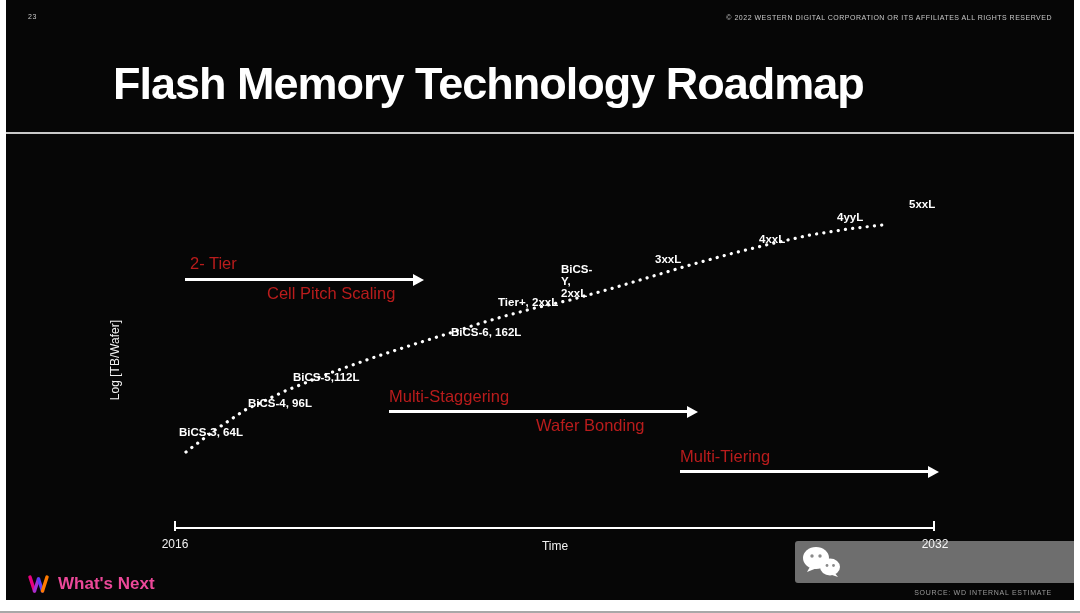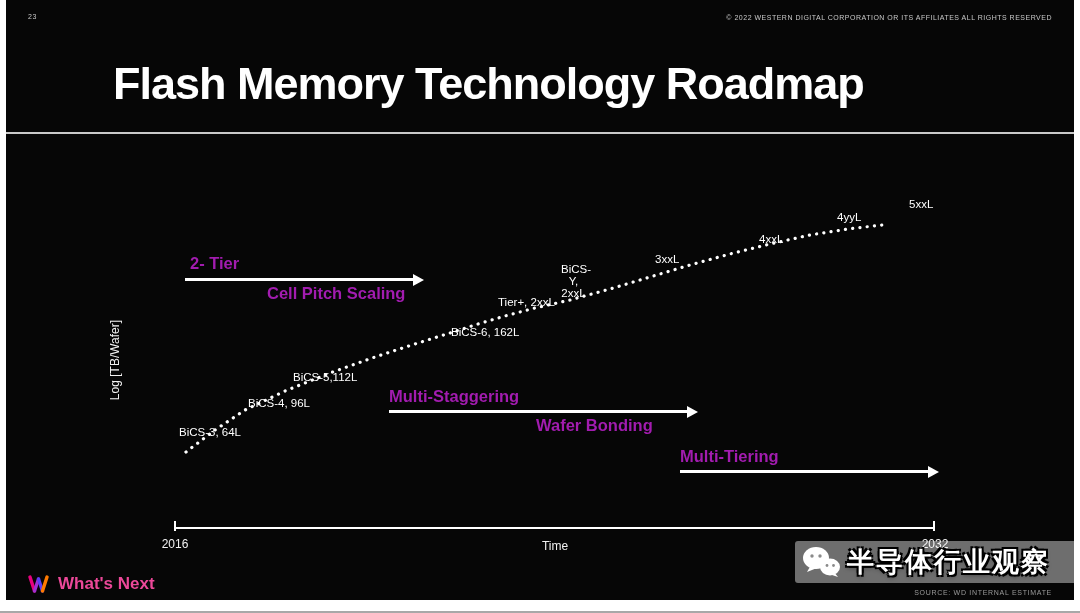--- a/index.html
+++ b/index.html
@@ -5,22 +5,22 @@
   * { margin:0; padding:0; box-sizing:border-box; }
   html,body { background:#ffffff; }
   body { font-family:"Liberation Sans", sans-serif; }
   .page { position:relative; width:1080px; height:613px; background:#ffffff; overflow:hidden; }
   .slide-bg { position:absolute; left:6px; right:6px; top:0; bottom:13px; background:#060606; }
   .abs { position:absolute; }
   .hdr { font-size:7px; color:#c9c9c9; letter-spacing:.5px; white-space:nowrap; }
   .title { font-size:45px; font-weight:bold; color:#ffffff; letter-spacing:-1px; white-space:nowrap;text-align:right; }
   .sep { height:2px; background:#c9c9c9; }
   .axis-lab { color:#f2f2f2; font-size:12px; text-align:center; }
-  .pt { color:#ffffff; font-size:11.5px; font-weight:normal; white-space:pre-line;padding-left:45px; }
-  .annot { color:#a21caf; font-size:16.5px; font-weight:bold; white-space:nowrap; }
+  .pt { color:#ffffff; font-size:11.5px; font-weight:bold; white-space:pre-line;padding-left:45px; }
+  .annot { color:#b91c1c; font-size:16.5px; font-weight:normal; white-space:nowrap; }
   .annot-arrow { height:3px; background:#ffffff; }
   .annot-arrow::after { content:""; position:absolute; right:-11px; top:50%; transform:translateY(-50%);
       width:0; height:0; border-left:11px solid #ffffff; border-top:6px solid transparent; border-bottom:6px solid transparent; }
   .axis-line { height:2px; background:#ffffff; }
   .tick { width:2px; height:10px; background:#ffffff; }
   .brand { display:flex; align-items:center; gap:8px; color:#ec4899; font-weight:bold; font-size:17px; }
   .src { font-size:7px; color:#9b9b9b; letter-spacing:.7px; }
   .wm { display:flex; align-items:center; gap:6px; background:rgba(255,255,255,.42); border-radius:3px; padding:2px 10px 2px 6px; }
   .wm-text { font-size:27px; font-weight:bold; color:#ffffff; letter-spacing:2px; white-space:nowrap;
       text-shadow:-2px -2px 0 #000, 2px -2px 0 #000, -2px 2px 0 #000, 2px 2px 0 #000, 0 2px 4px rgba(0,0,0,.5); }
@@ -43,21 +43,21 @@
     <polyline points="186,452 215,430 245,410 285,391 330,373 375,357 415,344 450,333 478,324 505,316 535,308 570,300 610,289 650,277 690,265 730,254 770,244 810,235 848,229 882,225" fill="none" stroke="#ffffff" stroke-width="3.2" stroke-dasharray="0.1 7.2" stroke-linecap="round" stroke-linejoin="round"></polyline>
   </svg>
 
   <div class="abs axis-lab" style="left:35px; top:353px; width:160px; transform:rotate(-90deg);">Log [TB/Wafer]</div>
 
   <div class="abs pt" style="left:134px; top:426px;">BiCS-3, 64L</div>
   <div class="abs pt" style="left:203px; top:397px;">BiCS-4, 96L</div>
   <div class="abs pt" style="left:248px; top:371px;">BiCS-5,112L</div>
   <div class="abs pt" style="left:406px; top:326px;">BiCS-6, 162L</div>
   <div class="abs pt" style="left:453px; top:296px;">Tier+, 2xxL</div>
-  <div class="abs pt" style="left:516px; top:263px; width:70px; text-align:center;">BiCS-Y,
+  <div class="abs pt" style="left:516px; top:263px; width:70px; text-align:left;">BiCS-Y,
 2xxL</div>
   <div class="abs pt" style="left:610px; top:253px;">3xxL</div>
   <div class="abs pt" style="left:714px; top:233px;">4xxL</div>
   <div class="abs pt" style="left:792px; top:211px;">4yyL</div>
   <div class="abs pt" style="left:864px; top:198px;">5xxL</div>
 
   <div class="abs annot" style="left:190px; top:254px;">2- Tier</div>
   <div class="abs annot-arrow" style="left:185px; top:278px; width:228px;"></div>
   <div class="abs annot" style="left:236px; top:284px;margin-left:31px;">Cell Pitch Scaling</div>
 
@@ -95,17 +95,16 @@
         <ellipse cx="15" cy="13" rx="13" ry="11" fill="#ffffff"></ellipse>
         <path d="M6 27 L10 20 L16 23 Z" fill="#ffffff"></path>
         <ellipse cx="29" cy="22" rx="10" ry="8.5" fill="#ffffff"></ellipse>
         <path d="M37 32 L32.5 26.5 L28 29 Z" fill="#ffffff"></path>
         <circle cx="11" cy="11" r="1.7" fill="#8a8a8a"></circle>
         <circle cx="19" cy="11" r="1.7" fill="#8a8a8a"></circle>
         <circle cx="26" cy="20.5" r="1.4" fill="#8a8a8a"></circle>
         <circle cx="32.5" cy="20.5" r="1.4" fill="#8a8a8a"></circle>
       </svg>
     </span>
-    <span class="wm-text">半导体行业观察</span>
   </div>
 
   <div class="bottom-line"></div>
 </div>
 
 </body></html>

